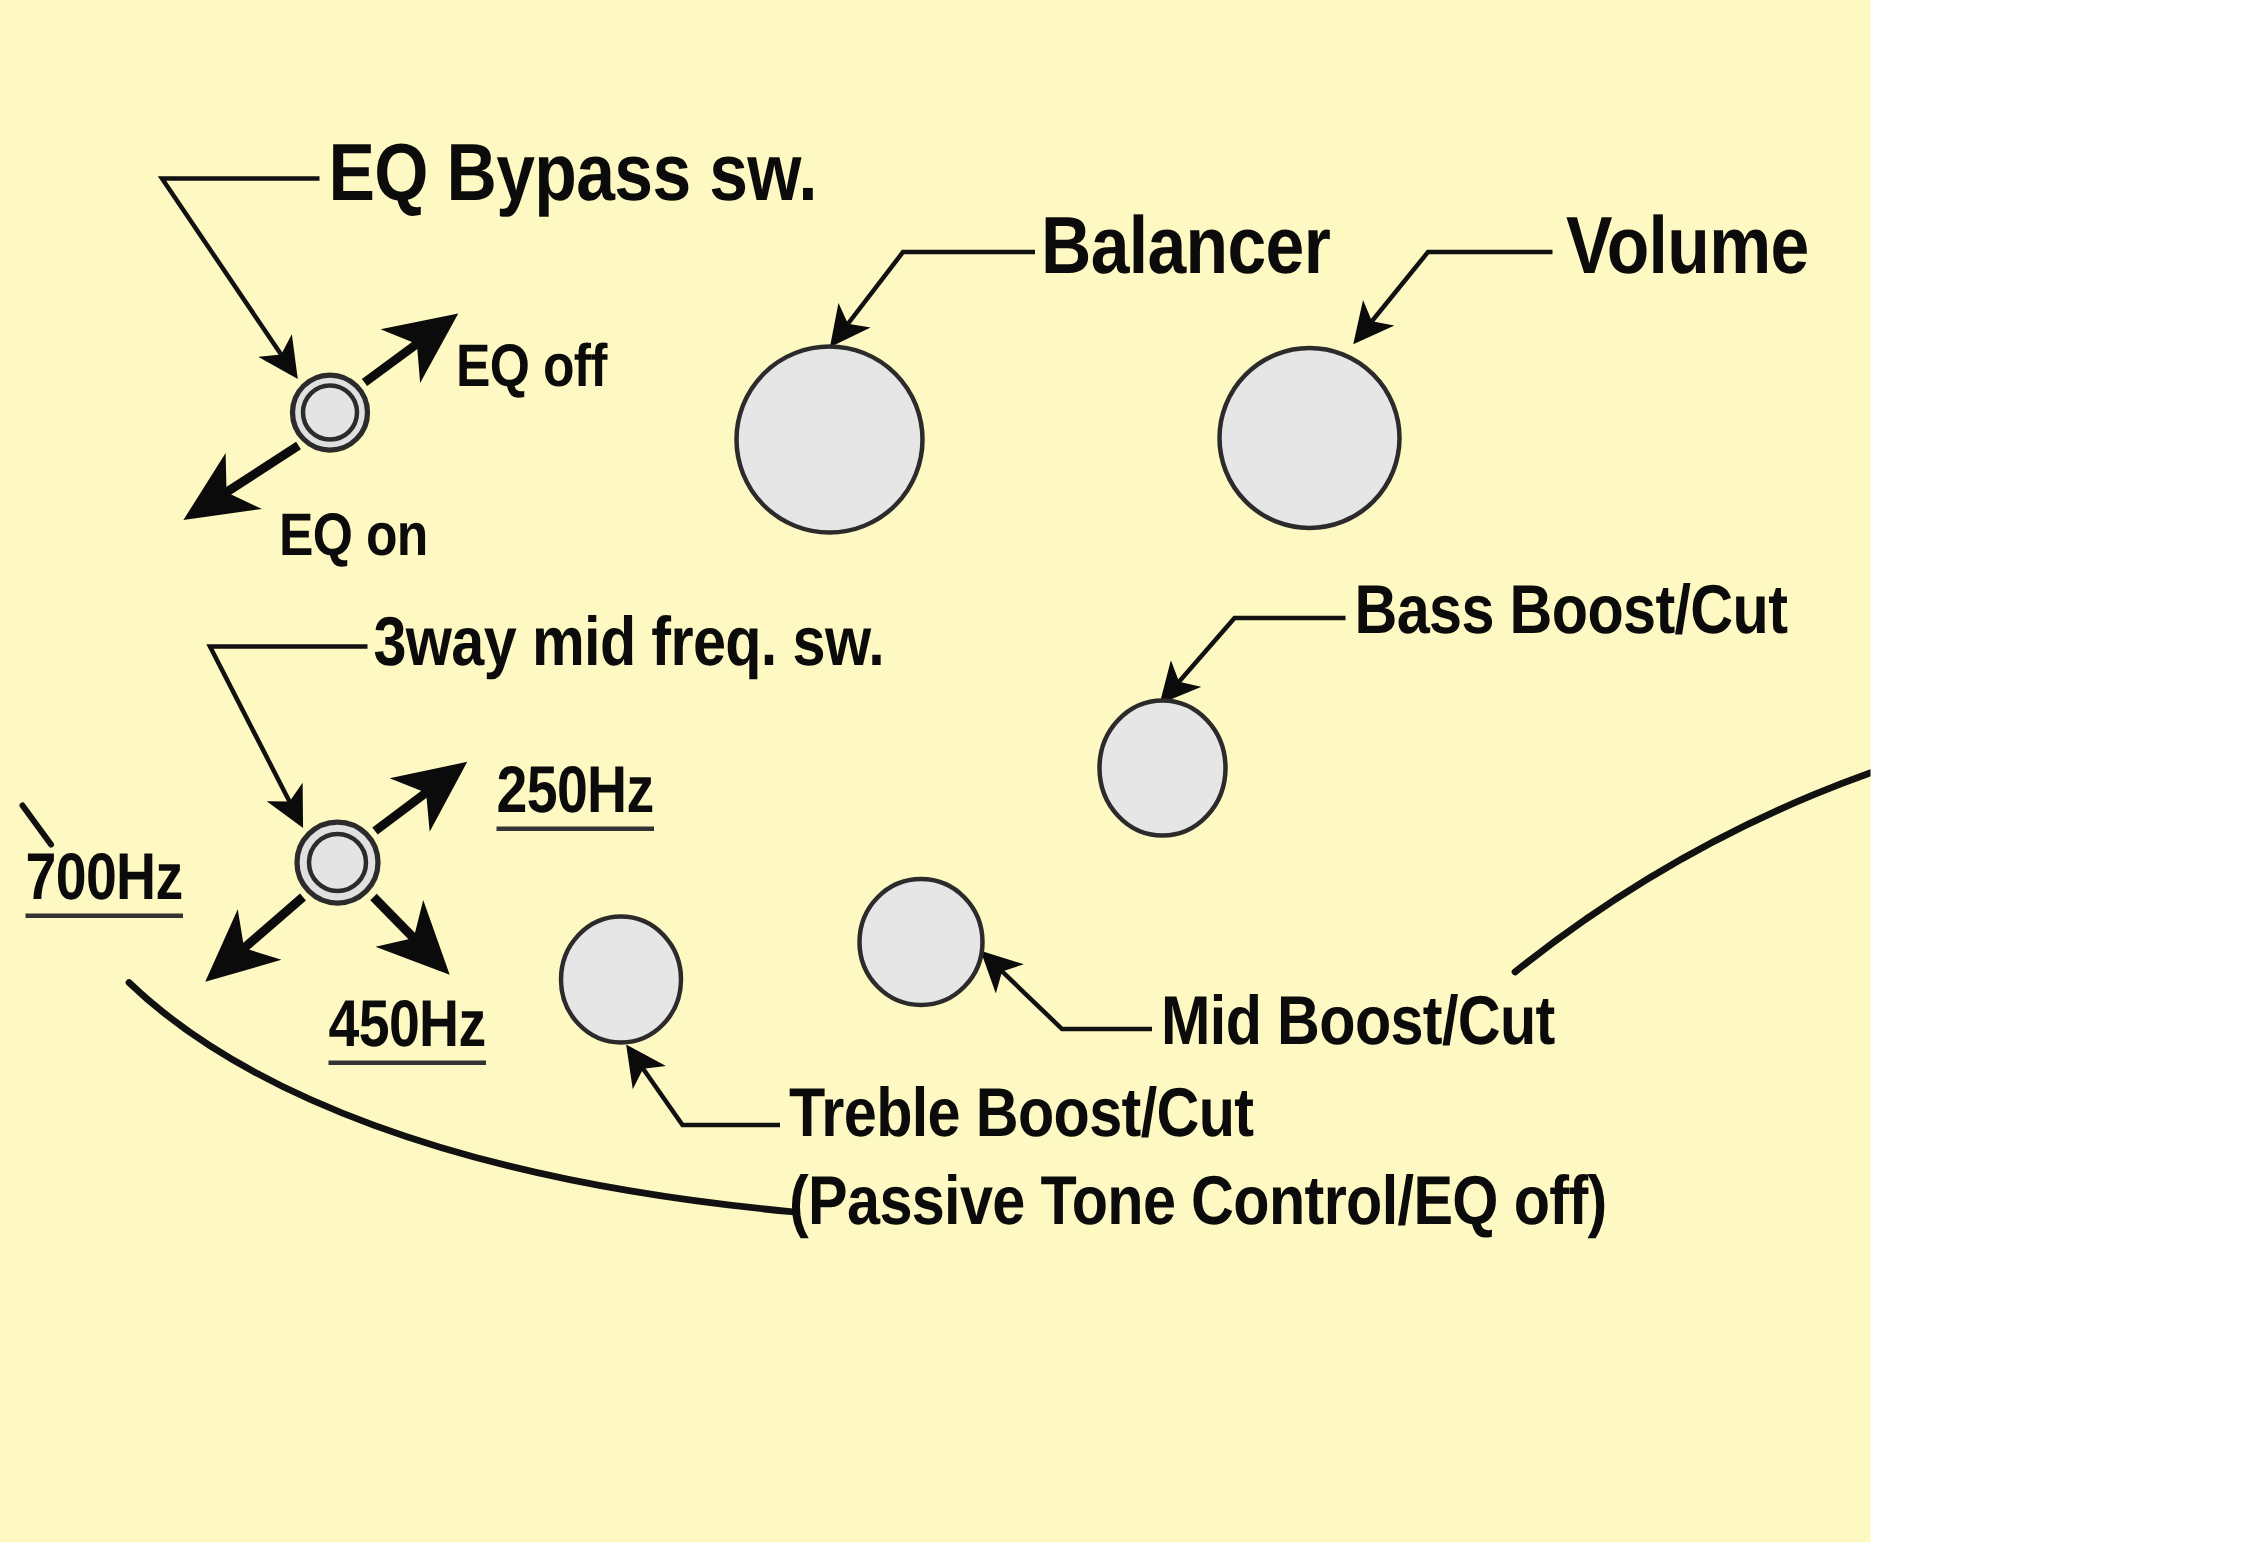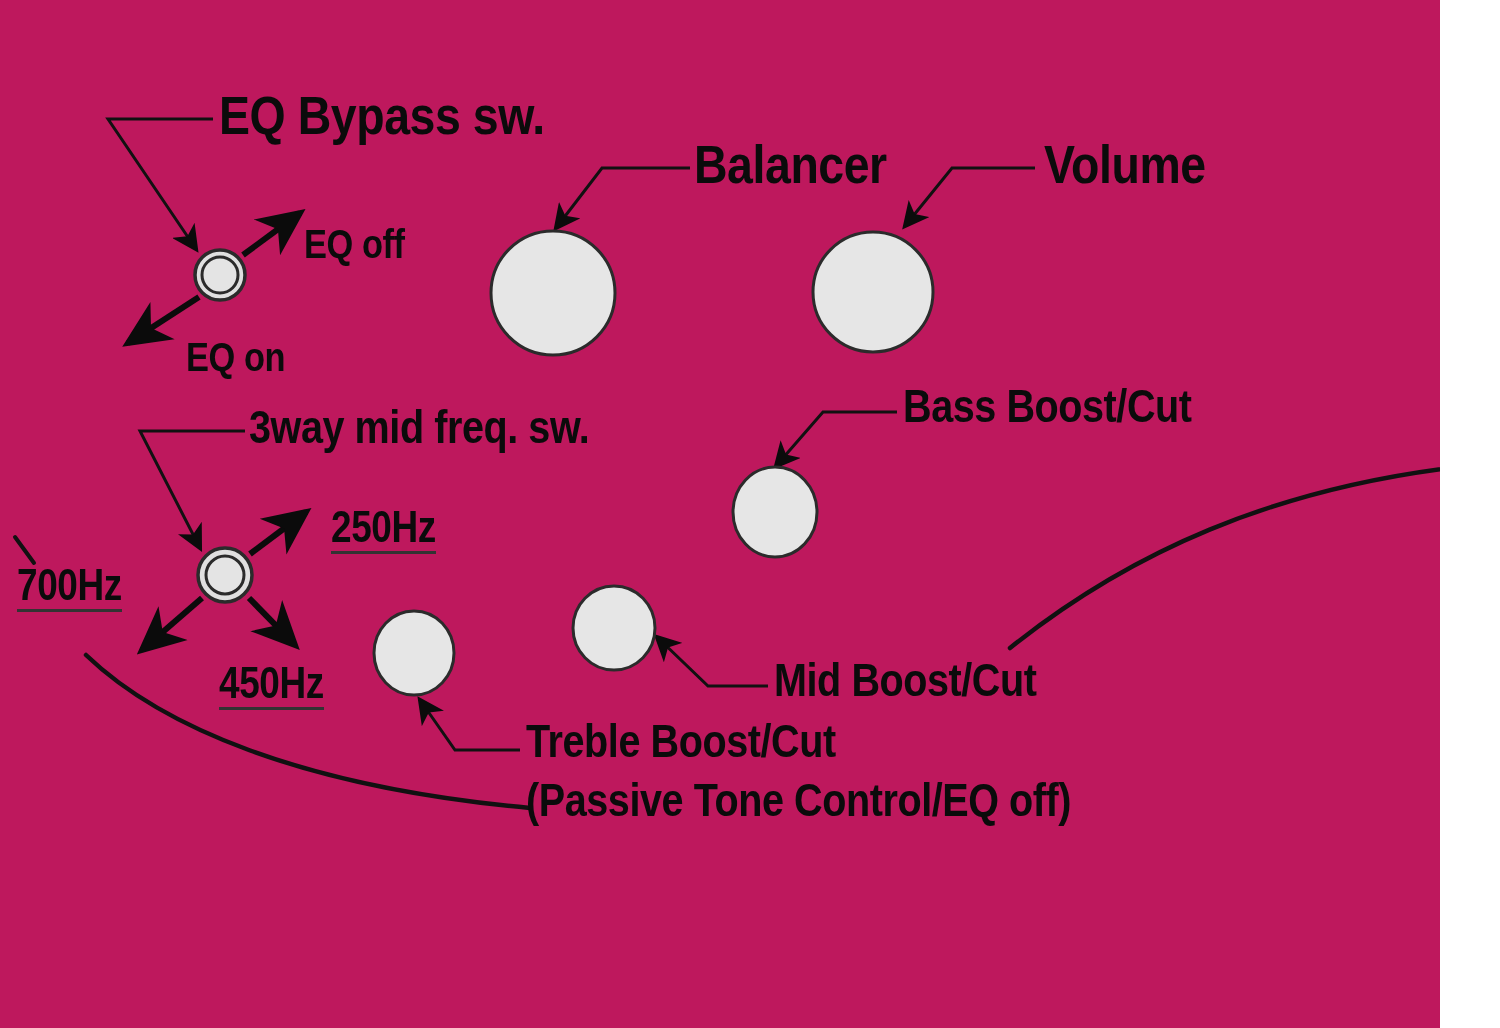--- a/index.html
+++ b/index.html
@@ -2,23 +2,23 @@
 <html><head>
 <meta charset="utf-8">
 <style>
   html, body {
     margin: 0;
     padding: 0;
     background: #ffffff;
   }
   #stage {
     position: relative;
-    width: 1440px;
+    width: 1247px;
     height: 1028px;
-    background: #be185d;
+    background: #fef9c3;
     overflow: hidden;
     font-family: "Liberation Sans", sans-serif;
   }
   #vector-layer {
     position: absolute;
     inset: 0;
     width: 1500px;
     height: 1028px;
   }
   .lbl {

